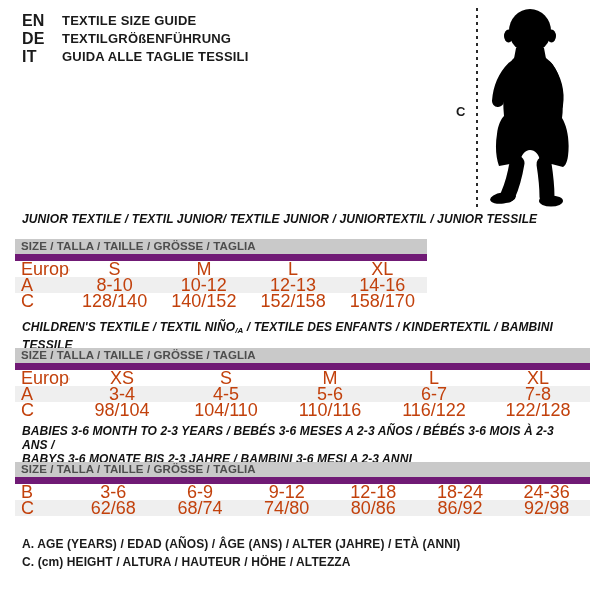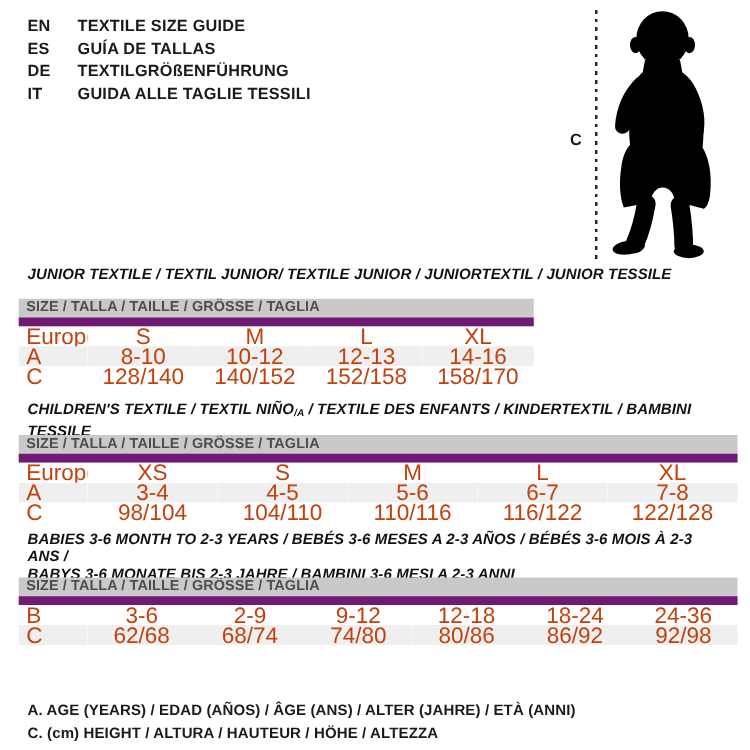--- a/index.html
+++ b/index.html
@@ -4,21 +4,21 @@
 <style>
   html,body { margin:0; padding:0; background:#fff; }
   .page {
     position:relative; width:600px; height:600px; background:#ffffff;
     font-family:"Liberation Sans", sans-serif; color:#1a1a1a; overflow:hidden;
   }
 
   
   .lang-list { position:absolute; top:12px; left:22px; }
   .lang-row { display:flex; height:18px; line-height:18px; }
-  .lang-code { width:40px; font-size:13px; font-weight:bold; letter-spacing:.2px; }
+  .lang-code { width:40px; font-size:16px; font-weight:bold; letter-spacing:.2px; }
   .lang-title { font-size:13px; font-weight:bold; letter-spacing:.2px; }
 
   
   .figure { position:absolute; top:0; left:440px; width:160px; height:222px; }
   .measure-line {
     position:absolute; left:36px; top:8px; width:2px; height:202px;
     background:repeating-linear-gradient(to bottom,#2a2a2a 0 3px,transparent 3px 7px);
   }
   .measure-label { position:absolute; left:16px; top:104px; font-size:13px; font-weight:bold; }
   .baby-svg { position:absolute; left:43px; top:8px; }
@@ -47,36 +47,32 @@
   .size-table tbody tr:nth-child(even) { background:#efefef; }
 
   #table-0 { top:239px; width:412px; }
   #table-1 { top:348px; width:575px; }
   #table-2 { top:462px; width:575px; }
   #title-0 { top:212px; }
   #title-1 { top:320px; }
   #title-2 { top:424px; width:560px; }
 
   
-  .footnotes { position:absolute; left:22px; top:536px;margin-top:24px; }
+  .footnotes { position:absolute; left:22px; top:536px; }
   .footnote { font-size:12px; font-weight:bold; height:17.5px; line-height:17.5px; letter-spacing:.1px; }
 </style>
 </head>
 <body>
 
 <div class="page">
 
   <div class="lang-list">
     <div class="lang-row">
       <span class="lang-code">EN</span>
       <span class="lang-title">TEXTILE SIZE GUIDE</span>
-    </div>
-    <div class="lang-row">
-      <span class="lang-code">ES</span>
-      <span class="lang-title">GUÍA DE TALLAS</span>
     </div>
     <div class="lang-row">
       <span class="lang-code">DE</span>
       <span class="lang-title">TEXTILGRÖßENFÜHRUNG</span>
     </div>
     <div class="lang-row">
       <span class="lang-code">IT</span>
       <span class="lang-title">GUIDA ALLE TAGLIE TESSILI</span>
     </div>
   </div>
@@ -181,21 +177,21 @@
   <div class="size-table" id="table-2">
     <div class="bar">SIZE / TALLA / TAILLE / GRÖSSE / TAGLIA</div>
     <table>
         <colgroup>
           <col style="width: 55px;">
         </colgroup>
         <tbody>
           <tr>
             <th class="label">B</th>
             <td>3-6</td>
-            <td>2-9</td>
+            <td>6-9</td>
             <td>9-12</td>
             <td>12-18</td>
             <td>18-24</td>
             <td>24-36</td>
           </tr>
           <tr>
             <th class="label">C</th>
             <td>62/68</td>
             <td>68/74</td>
             <td>74/80</td>

